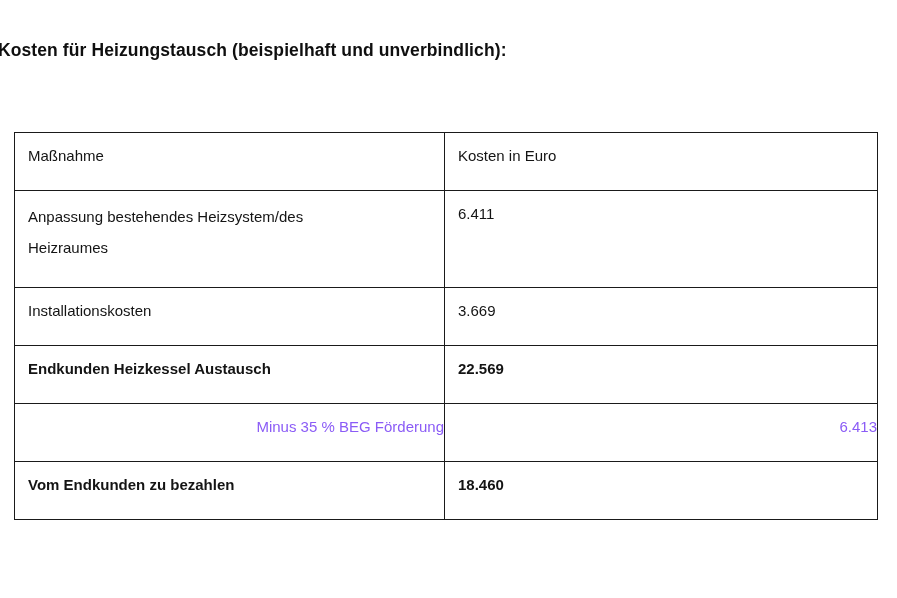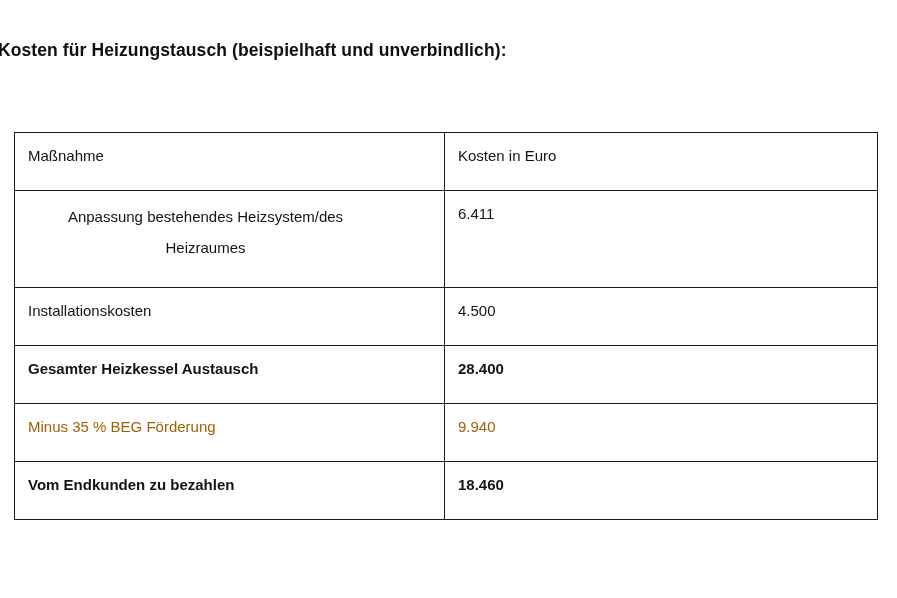--- a/index.html
+++ b/index.html
@@ -55,25 +55,24 @@
     background: #ffffff;
   }
 
   .row-std td { height: 46px; padding-top: 11px; }
   .row-tall td { height: 85px; padding-top: 11px; }
 
   .row-tall .measure-text {
     display: block;
     max-width: 355px;
     line-height: 2.05;
-    text-align: center;
   }
 
   .bold-row td { font-weight: bold; }
-  .red-row td { color: #a16207; }
+  .red-row td { color: #8b5cf6; text-align: right; }
 
   .amount-cell { padding-left: 14px; }
 </style>
 </head>
 <body>
 
 <div class="page">
 
   <div class="doc-title">Kosten für Heizungstausch (beispielhaft und unverbindlich):</div>
 
@@ -92,31 +91,31 @@
 
       <tr class="row-tall">
         <td>
           <span class="measure-text">Anpassung bestehendes Heizsystem/des Heizraumes</span>
         </td>
         <td class="amount-cell">6.411</td>
       </tr>
 
       <tr class="row-std">
         <td>Installationskosten</td>
-        <td class="amount-cell">4.500</td>
+        <td class="amount-cell">3.669</td>
       </tr>
 
       <tr class="row-std bold-row">
-        <td>Gesamter Heizkessel Austausch</td>
-        <td class="amount-cell">28.400</td>
+        <td>Endkunden Heizkessel Austausch</td>
+        <td class="amount-cell">22.569</td>
       </tr>
 
       <tr class="row-std red-row">
         <td>Minus 35 % BEG Förderung</td>
-        <td class="amount-cell">9.940</td>
+        <td class="amount-cell">6.413</td>
       </tr>
 
       <tr class="row-std bold-row">
         <td>Vom Endkunden zu bezahlen</td>
         <td class="amount-cell">18.460</td>
       </tr>
     </tbody>
   </table>
 
 </div>

